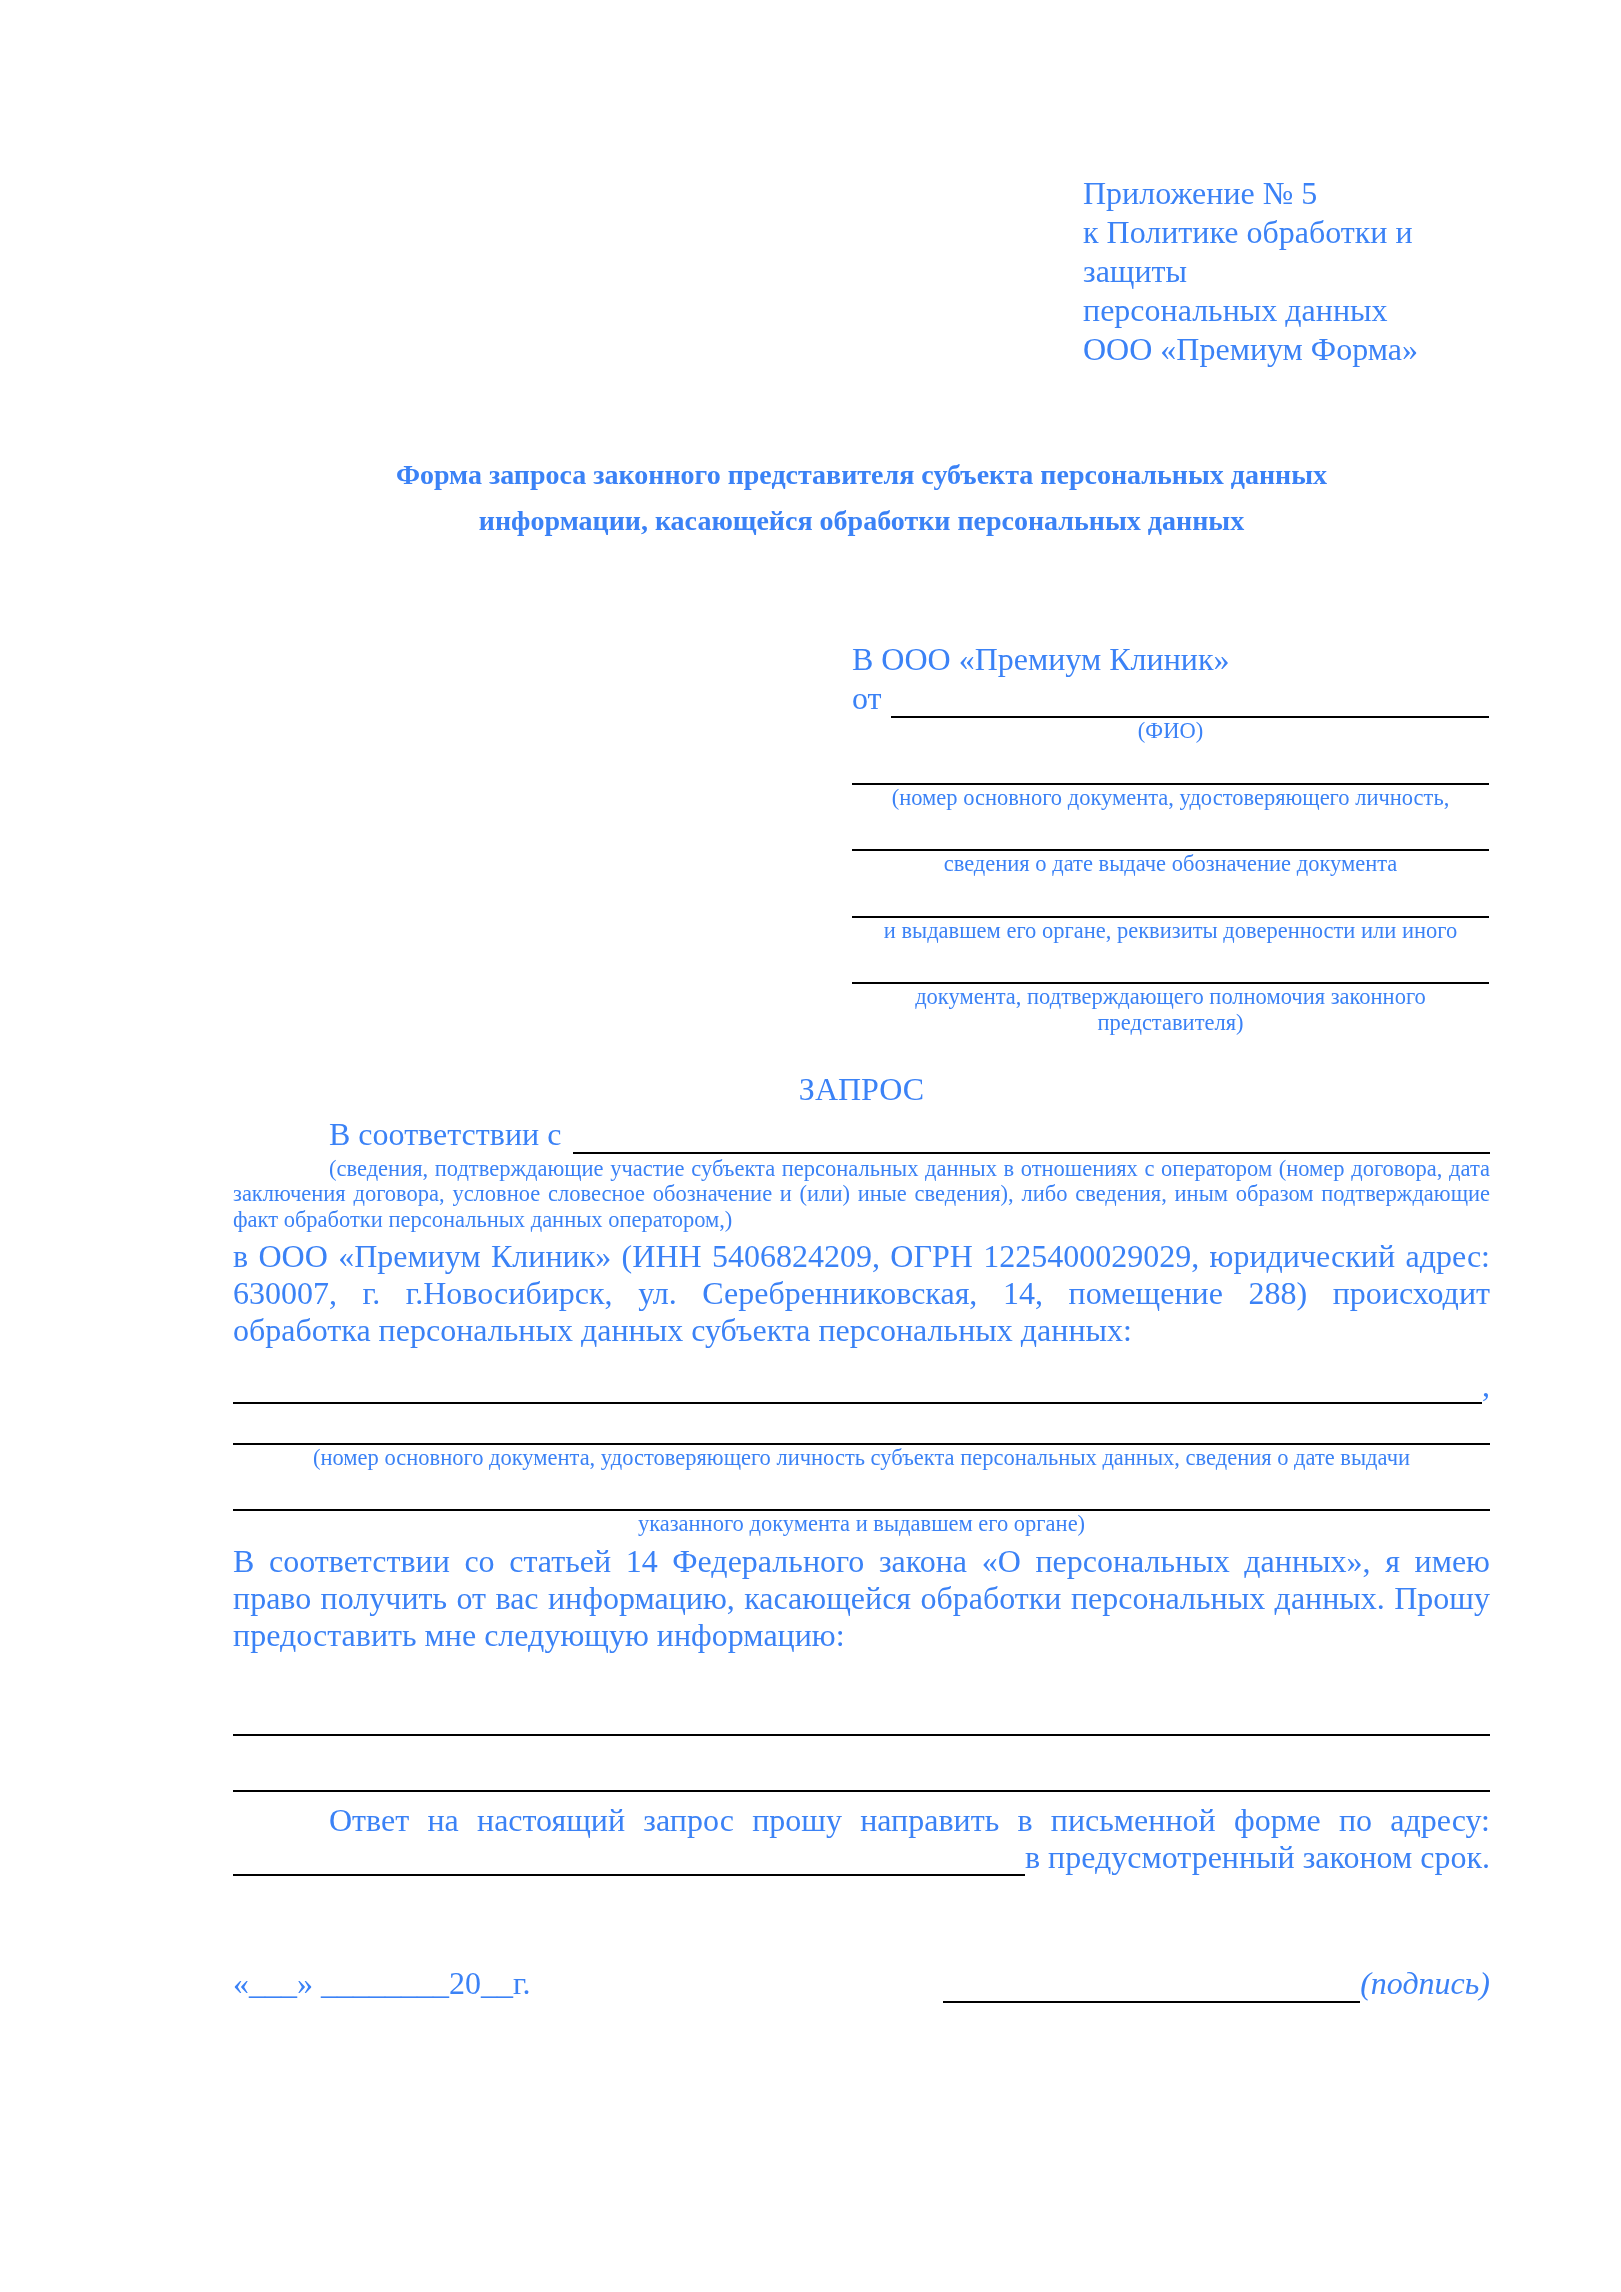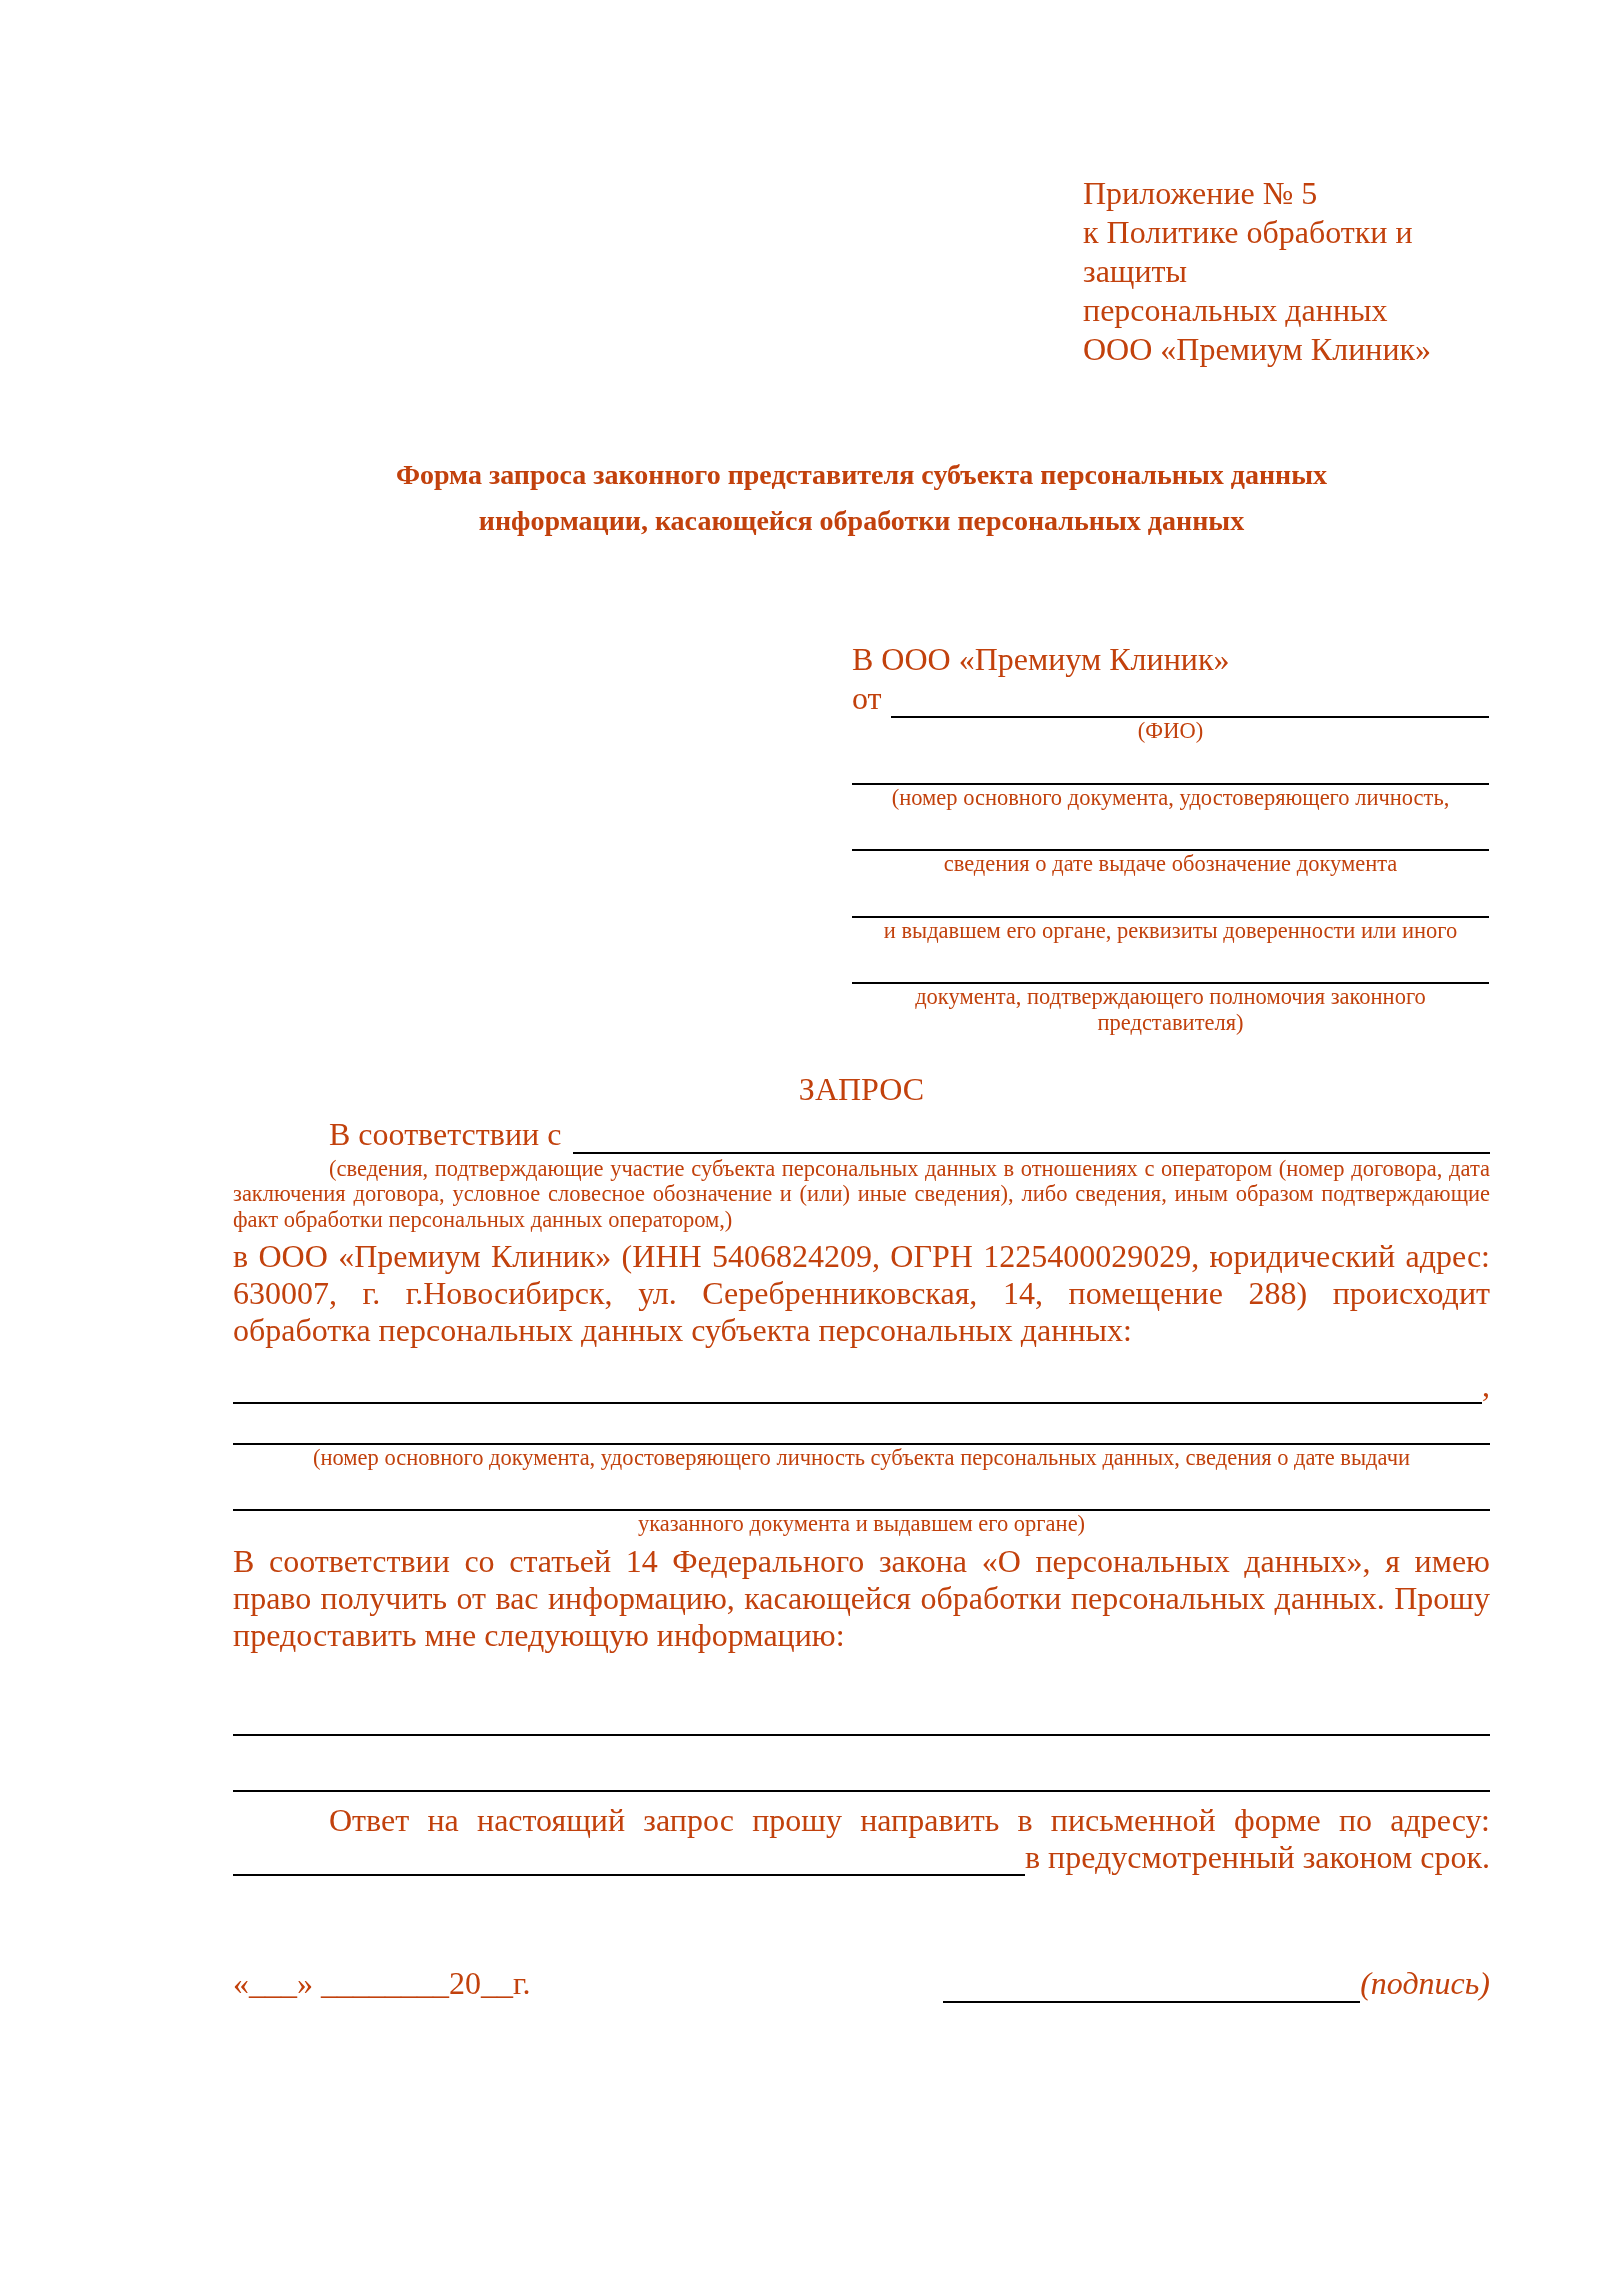--- a/index.html
+++ b/index.html
@@ -2,21 +2,21 @@
 <html lang="ru"><head>
 <meta charset="utf-8">
 <title>Форма запроса</title>
 <style>
   html,body{margin:0;padding:0;background:#888;}
   .page{
     position:relative;
     width:1621px;height:2293px;
     margin:0 auto;
     background:#ffffff;
-    color:#c2410c;
+    color:#3b82f6;
     font-family:"Liberation Serif","DejaVu Serif",serif;
     box-sizing:border-box;
     padding:174px 131px 0 233px;
     overflow:hidden;
   }
   
   .annex{margin-left:850px;font-size:32px;line-height:39px;}
   
   .title{margin:83px 0 0 0;text-align:center;font-size:28px;line-height:46px;font-weight:bold;}
   .title .tl{display:block;}
@@ -50,21 +50,21 @@
 </style>
 </head>
 <body>
 
 <div class="page">
 
   <div class="annex">
     <div>Приложение № 5</div>
     <div>к Политике обработки и защиты</div>
     <div>персональных данных</div>
-    <div>ООО «Премиум Клиник»</div>
+    <div>ООО «Премиум Форма»</div>
   </div>
 
   <div class="title">
     <span class="tl">Форма запроса законного представителя субъекта персональных данных</span>
     <span class="tl">информации, касающейся обработки персональных данных</span>
   </div>
 
   <div class="addressee">
     <div>В ООО «Премиум Клиник»</div>
     <div class="write-line">

